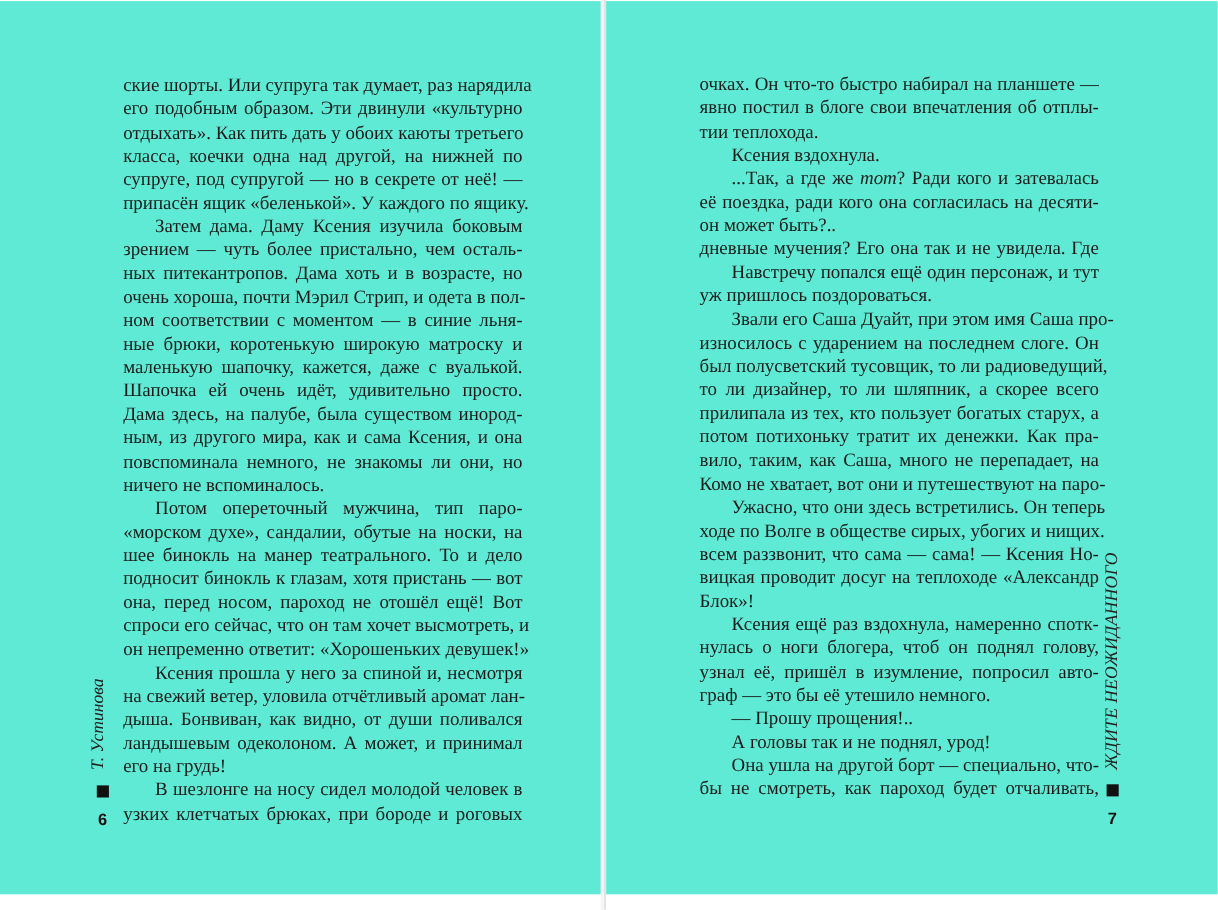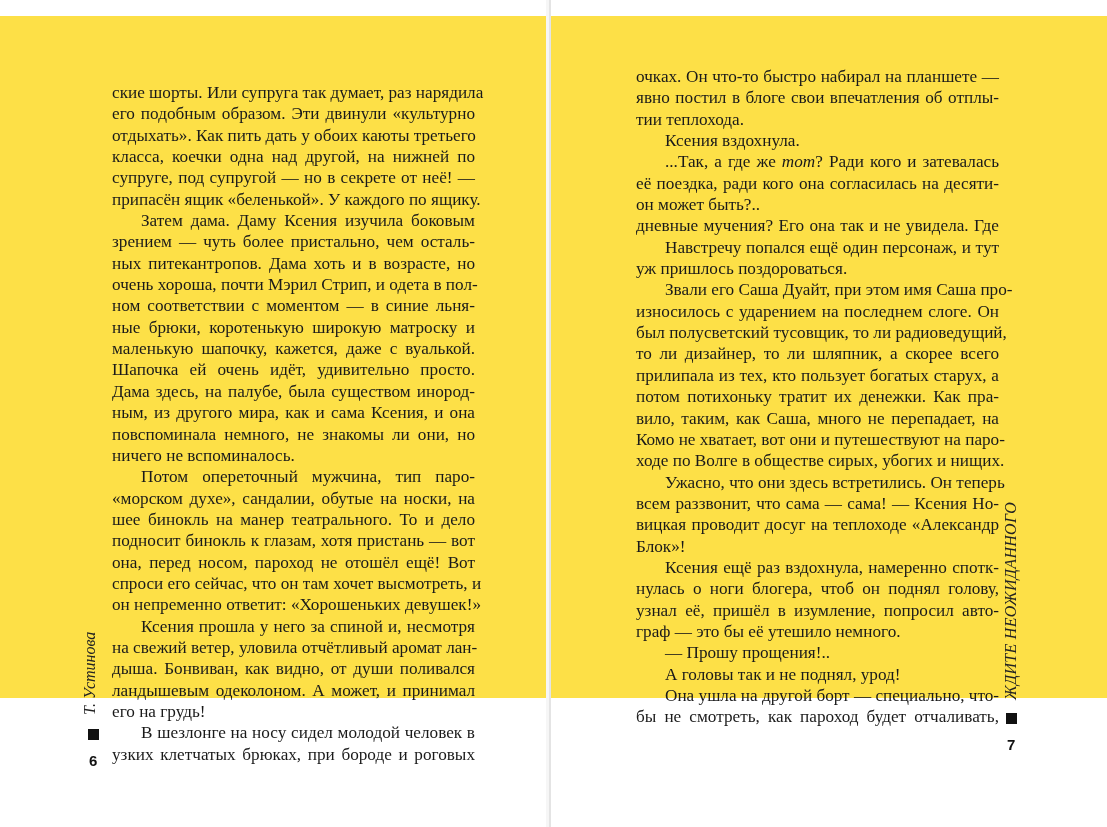--- a/index.html
+++ b/index.html
@@ -1,17 +1,17 @@
 <!DOCTYPE html>
 <html><head>
 <meta charset="utf-8">
 <style>
   html, body { margin:0; padding:0; background:#ffffff; }
   body { width:1107px; height:827px; position:relative; overflow:hidden; }
-  .page { position:absolute; top:16px; height:682px; background:#fde047; }
+  .page { position:absolute; top:1px; height:812px; background:#5eead4; }
   .page-left { left:0; width:550px; }
   .page-right { left:551px; width:556px; }
   .gutter { position:absolute; left:549px; top:0; width:2px; height:827px; background:#e4e4e4; }
   .gutter2 { position:absolute; left:546px; top:0; width:3px; height:827px; background:#f6f6f6; }
   .text-block {
     position:absolute; width:363px;
     font-family:"Liberation Serif","DejaVu Serif",serif;
     font-size:17.2px; line-height:21.35px; color:#1a1a1a;
   }
   .left-block { left:112px; top:66px; }
@@ -93,22 +93,22 @@
   <span class="line indent">Навстречу попался ещё один персонаж, и тут</span>
   <span class="line last">уж пришлось поздороваться.</span>
   <span class="line indent">Звали его Саша Дуайт, при этом имя Саша про-</span>
   <span class="line">износилось с ударением на последнем слоге. Он</span>
   <span class="line">был полусветский тусовщик, то ли радиоведущий,</span>
   <span class="line">то ли дизайнер, то ли шляпник, а скорее всего</span>
   <span class="line">прилипала из тех, кто пользует богатых старух, а</span>
   <span class="line">потом потихоньку тратит их денежки. Как пра-</span>
   <span class="line">вило, таким, как Саша, много не перепадает, на</span>
   <span class="line">Комо не хватает, вот они и путешествуют на паро-</span>
+  <span class="line indent">Ужасно, что они здесь встретились. Он теперь</span>
   <span class="line">ходе по Волге в обществе сирых, убогих и нищих.</span>
-  <span class="line indent">Ужасно, что они здесь встретились. Он теперь</span>
   <span class="line">всем раззвонит, что сама — сама! — Ксения Но-</span>
   <span class="line">вицкая проводит досуг на теплоходе «Александр</span>
   <span class="line last">Блок»!</span>
   <span class="line indent">Ксения ещё раз вздохнула, намеренно спотк-</span>
   <span class="line">нулась о ноги блогера, чтоб он поднял голову,</span>
   <span class="line">узнал её, пришёл в изумление, попросил авто-</span>
   <span class="line last">граф — это бы её утешило немного.</span>
   <span class="line last indent">— Прошу прощения!..</span>
   <span class="line last indent">А головы так и не поднял, урод!</span>
   <span class="line indent">Она ушла на другой борт — специально, что-</span>

